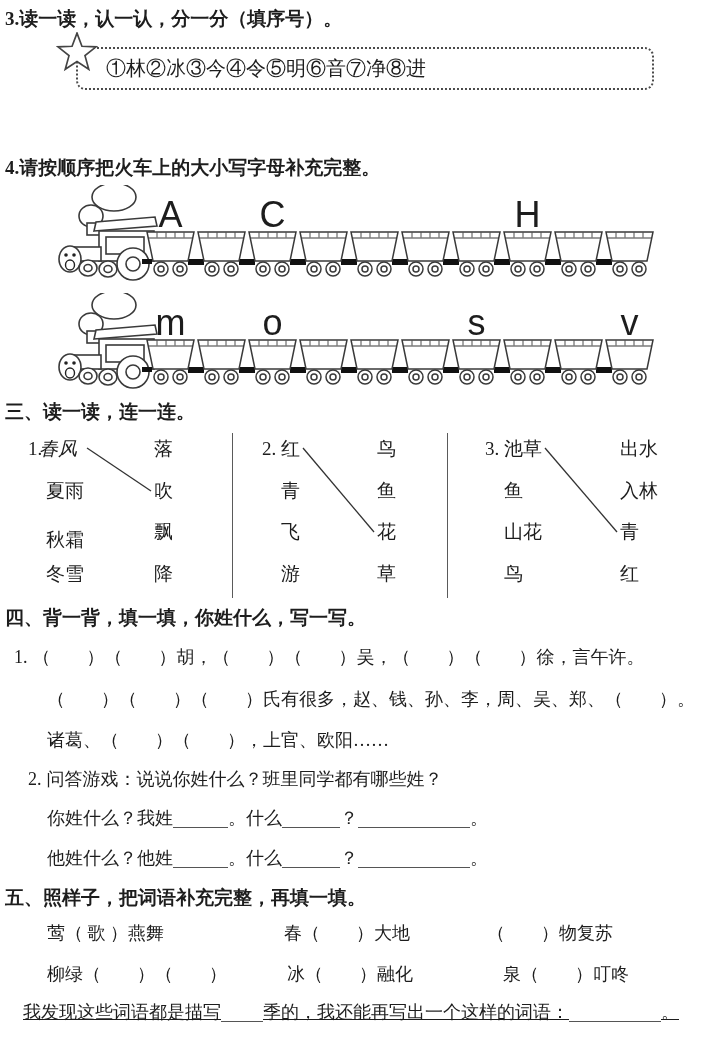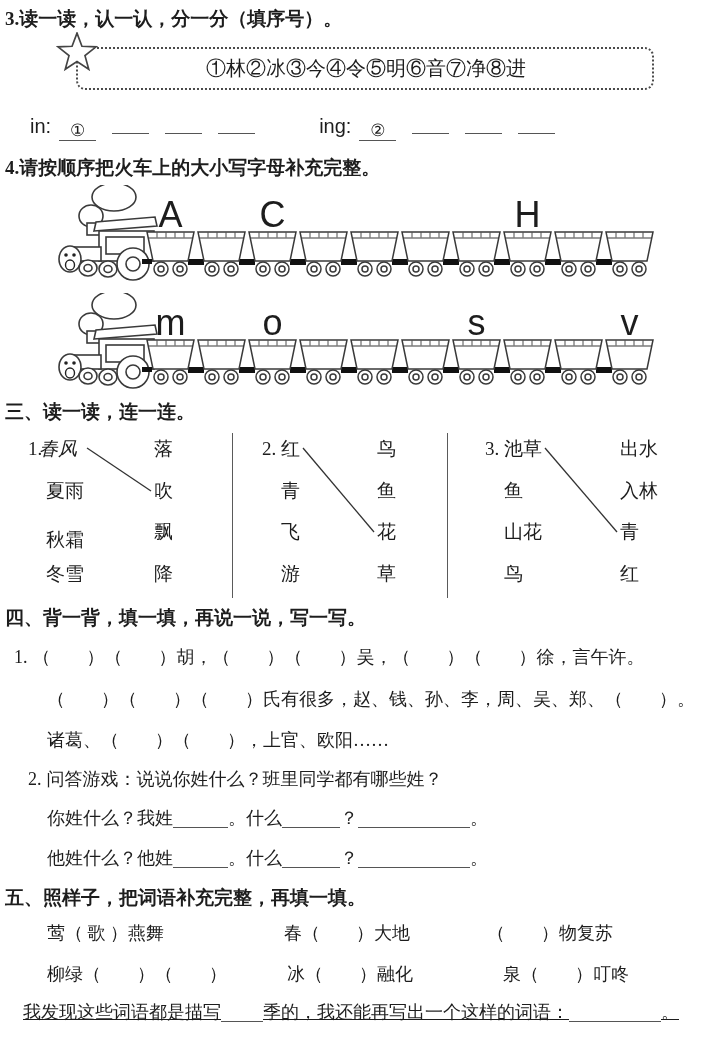--- a/index.html
+++ b/index.html
@@ -8,21 +8,21 @@
     background:#ffffff;color:#1d1d1d;
     font-family:"Liberation Serif","DejaVu Serif",serif;font-size:18px;
   }
   .abs{position:absolute;}
   .sec-title{font-weight:700;font-size:19px;white-space:nowrap;}
   .num{display:inline-block;margin-right:5px;}
   
   #q3-box{
     left:76px;top:47px;width:578px;height:43px;
     border:2px dotted #4a4a4a;border-radius:9px;
-    display:flex;align-items:center;justify-content:center;
+    display:flex;align-items:center;justify-content:flex-start;
     padding:0 26px 0 28px;box-sizing:border-box;font-size:20px;
   }
   #q3-box .chip{white-space:nowrap;}
   #q3-star{left:-22px;top:-17px;width:42px;height:40px;position:absolute;}
   
   #q3-line{left:30px;top:111px;height:32px;display:flex;align-items:flex-end;}
   .latin{font-family:"Liberation Sans","DejaVu Sans",sans-serif;font-size:20px;line-height:26px;}
   .blank{
     display:inline-block;border-bottom:1.7px solid #555;height:20px;
     text-align:center;font-size:17px;line-height:22px;vertical-align:-3px;
@@ -53,22 +53,20 @@
 <span class="chip">①林</span>
     <span class="chip">②冰</span>
     <span class="chip">③今</span>
     <span class="chip">④令</span>
     <span class="chip">⑤明</span>
     <span class="chip">⑥音</span>
     <span class="chip">⑦净</span>
     <span class="chip">⑧进</span>
   </div>
 <div class="abs" id="q3-line">
-    <span class="grp1"><span class="latin">in:</span><span class="blank">①</span><span class="blank"></span><span class="blank"></span><span class="blank"></span></span>
-    <span class="grp2"><span class="latin">ing:</span><span class="blank">②</span><span class="blank"></span><span class="blank"></span><span class="blank"></span></span>
   </div>
 
 <div class="abs sec-title" style="left:5px;top:155px;">4.请按顺序把火车上的大小写字母补充完整。</div>
 <svg class="train-svg" style="top:185px;" viewBox="0 0 660 100">
     <g>
       <ellipse fill="#fff" stroke="#3a3a3a" stroke-width="1.6" cx="60" cy="12" rx="22" ry="14"></ellipse>
       <ellipse fill="#fff" stroke="#3a3a3a" stroke-width="1.6" cx="37" cy="31" rx="12" ry="11"></ellipse>
       <rect fill="#fff" stroke="#3a3a3a" stroke-width="1.6" x="33" y="38" width="13" height="12"></rect>
       <polygon fill="#fff" stroke="#3a3a3a" stroke-width="1.6" points="40,46 103,41 101,32 42,37"></polygon>
       <rect fill="#fff" stroke="#3a3a3a" stroke-width="1.6" x="45" y="46" width="55" height="30"></rect>
@@ -366,21 +364,21 @@
     <span class="mword" style="left: 504px; top: 0px;">池草</span>
     <span class="mword" style="left: 504px; top: 41.7px;">鱼</span>
     <span class="mword" style="left: 504px; top: 83.4px;">山花</span>
     <span class="mword" style="left: 504px; top: 125.1px;">鸟</span>
     <span class="mword" style="left: 620px; top: 0px;">出水</span>
     <span class="mword" style="left: 620px; top: 41.7px;">入林</span>
     <span class="mword" style="left: 620px; top: 83.4px;">青</span>
     <span class="mword" style="left: 620px; top: 125.1px;">红</span>
   </div>
 
-<div class="abs sec-title" style="left:5px;top:605px;">四、背一背，填一填，再说一说，写一写。</div>
+<div class="abs sec-title" style="left:5px;top:605px;">四、背一背，填一填，你姓什么，写一写。</div>
 <div class="abs fill-line" style="left:14px;top:645px;">
   <span class="num">1.</span><span>（　　）（　　）胡，（　　）（　　）吴，（　　）（　　）徐，言午许。</span>
 </div>
 <div class="abs fill-line" style="left:47px;top:687px;">（　　）（　　）（　　）氏有很多，赵、钱、孙、李，周、吴、郑、（　　）。</div>
 <div class="abs fill-line" style="left:47px;top:728px;text-align:right;">诸葛、（　　）（　　），上官、欧阳……</div>
 <div class="abs fill-line" style="left:28px;top:767px;">
   <span class="num">2.</span><span>问答游戏：说说你姓什么？班里同学都有哪些姓？</span>
 </div>
 <div class="abs fill-line" id="qf-l1" style="left:47px;top:806px;"><span>你姓什么？我姓</span><span class="blank" style="width: 55px;"></span><span>。什么</span><span class="blank" style="width: 58px;"></span><span>？</span><span class="blank" style="width: 112px;"></span><span>。</span></div>
 <div class="abs fill-line" id="qf-l2" style="left:47px;top:846px;"><span>他姓什么？他姓</span><span class="blank" style="width: 55px;"></span><span>。什么</span><span class="blank" style="width: 58px;"></span><span>？</span><span class="blank" style="width: 112px;"></span><span>。</span></div>

